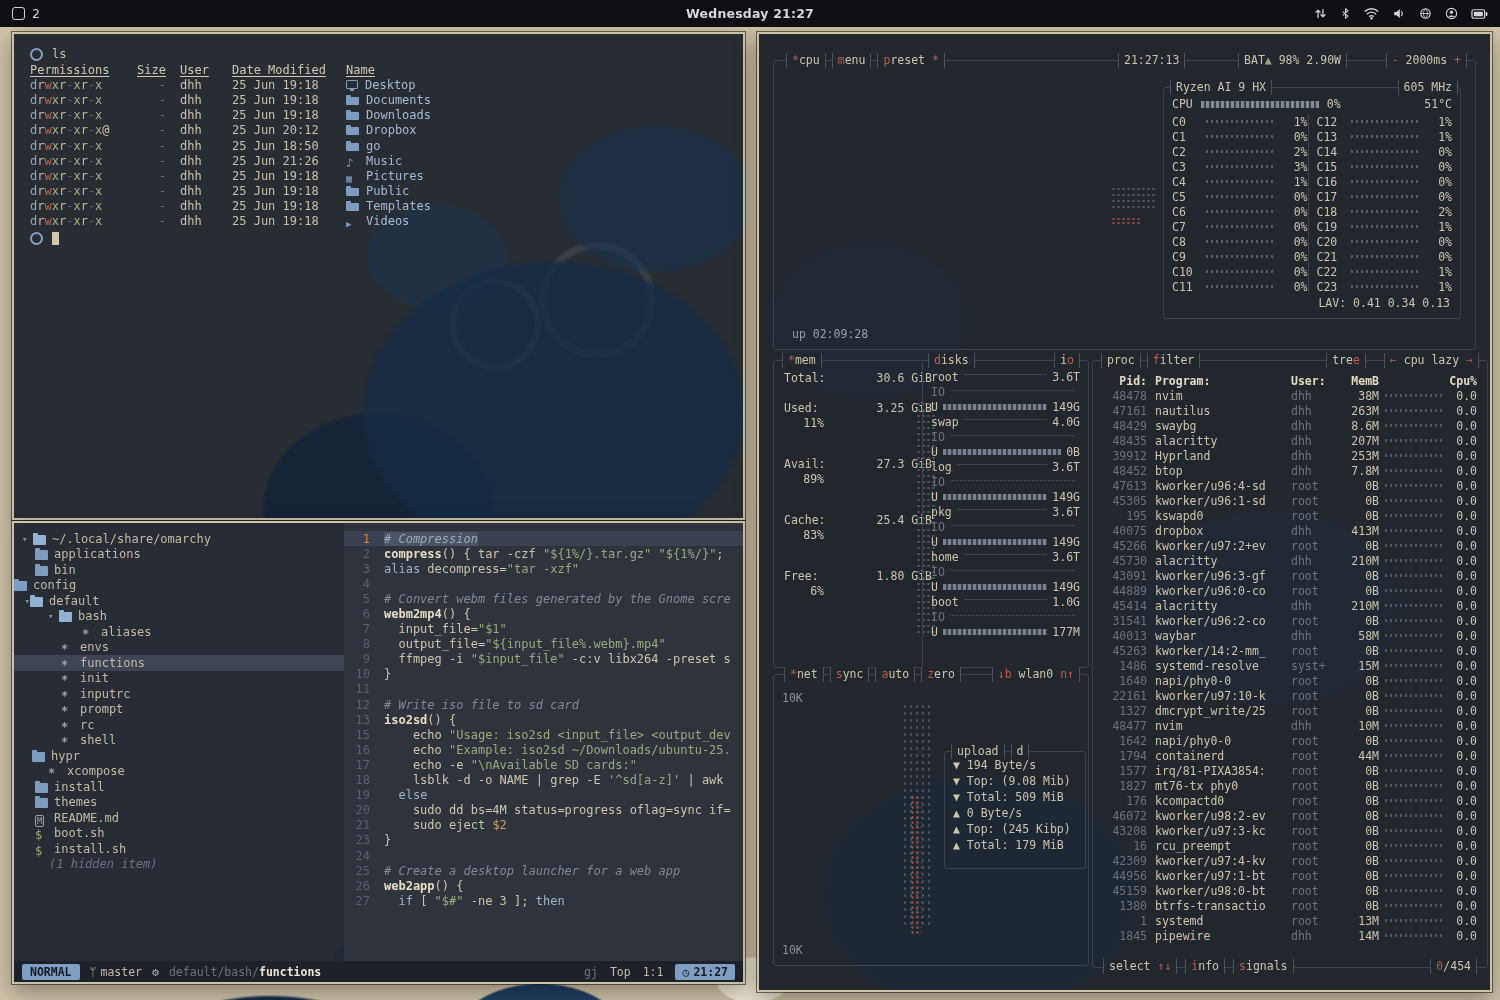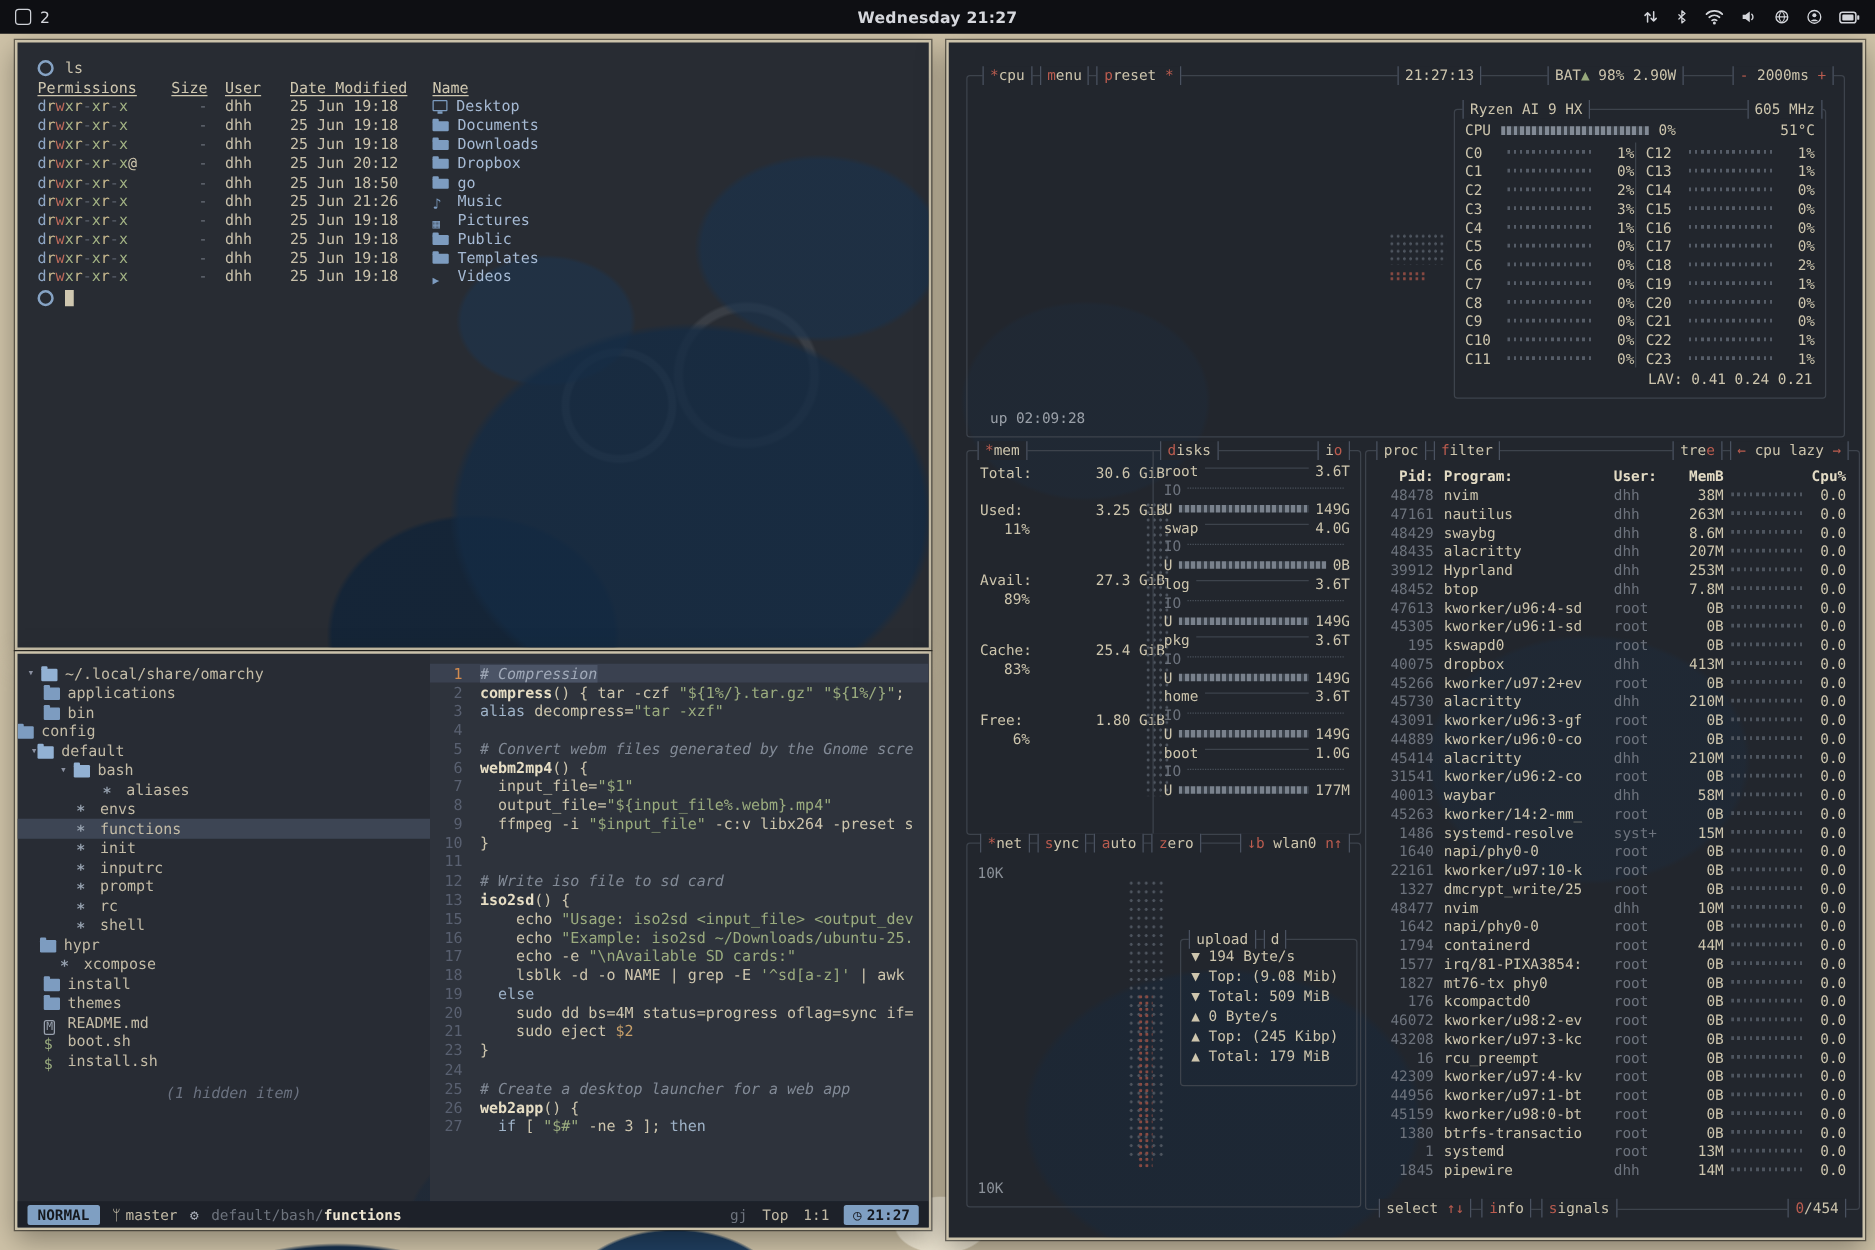--- a/index.html
+++ b/index.html
@@ -134,21 +134,21 @@
   .umeter{flex:1;height:6px;margin:0 5px;background:repeating-linear-gradient(90deg,#79818c 0 3px,#394049 3px 5px)}
   .hidden{display:none}
   .net-panel{left:14px;top:640px;width:314px;height:290px}
   .scale{position:absolute;left:8px;color:#8b9199}
   .ngray{position:absolute;left:128px;top:28px;width:30px;height:225px;background-image:radial-gradient(circle,#4e555f 1px,transparent 1.4px);background-size:6px 7px}
   .nred{position:absolute;left:136px;top:120px;width:12px;height:140px;background-image:radial-gradient(circle,#8a4a42 1.1px,transparent 1.5px);background-size:5px 5px}
   .netbox{position:absolute;left:170px;top:76px;width:140px;height:110px;border:1px solid #3d434c;border-radius:3px;padding:6px 0 0}
   .netbox .pillbar{left:6px}
   .nrow{height:16px;padding:0 8px;white-space:pre}
   .proc-panel{left:333px;top:326px;width:394px;height:606px}
-  .pr-tabs-r{position:absolute;top:-8px;right:8px;display:flex;gap:6px}
+  .pr-tabs-r{position:absolute;top:-8px;right:8px;display:flex;gap:18px}
   .pr-head,.prow{display:flex;align-items:center;height:15px;padding:0 10px;white-space:pre}
   .pr-head{margin-top:12px;color:#e3dbc4;font-weight:bold}
   .p-pid{width:44px;text-align:right;flex:none}
   .p-prog{width:136px;padding-left:8px;flex:none;overflow:hidden}
   .p-user{width:46px;flex:none}
   .p-mem{width:42px;text-align:right;flex:none}
   .p-dots{flex:1;margin:0 6px;height:3px;background:repeating-linear-gradient(90deg,#4e555f 0 2px,transparent 2px 5px)}
   .p-cpu{width:28px;text-align:right;flex:none}
   .prows{overflow:hidden;max-height:562px}
   .pcount{margin-left:auto}
@@ -469,21 +469,21 @@
                 <span class="ticon icon-script"></span>
                 <span>boot.sh</span>
               </div>
 
               <div class="trow" style="padding-left: 21px;">
 
                 <span class="ticon icon-script"></span>
                 <span>install.sh</span>
               </div>
 
-              <div class="trow note" style="padding-left: 16px; flex-direction: column;">
+              <div class="trow note" style="padding-left: 16px;">
 
                 <span class="ticon icon-none"></span>
                 <span>(1 hidden item)</span>
               </div>
             </div>
         </div>
         <div class="codepane">
           <div>
 
               <div class="cline cur">
@@ -801,21 +801,21 @@
                   <span class="cpct">1%</span>
                 </div>
 
                 <div class="corerow">
                   <span class="cname">C23</span>
                   <span class="cdots"></span>
                   <span class="cpct">1%</span>
                 </div>
               </div>
           </div>
-          <div class="lavrow">LAV: 0.41 0.24 0.21</div>
+          <div class="lavrow">LAV: 0.41 0.34 0.13</div>
         </div>
 
         <div class="uptime">up 02:09:28</div>
       </div>
 
       <div class="panel memdisk">
         <div class="pillbar" style="left:8px;right:auto">
           <span class="pill"><span class="s-red">*</span><span class="s-t">mem</span></span>
         </div>
         <div class="pillbar" style="left:154px;right:auto">

